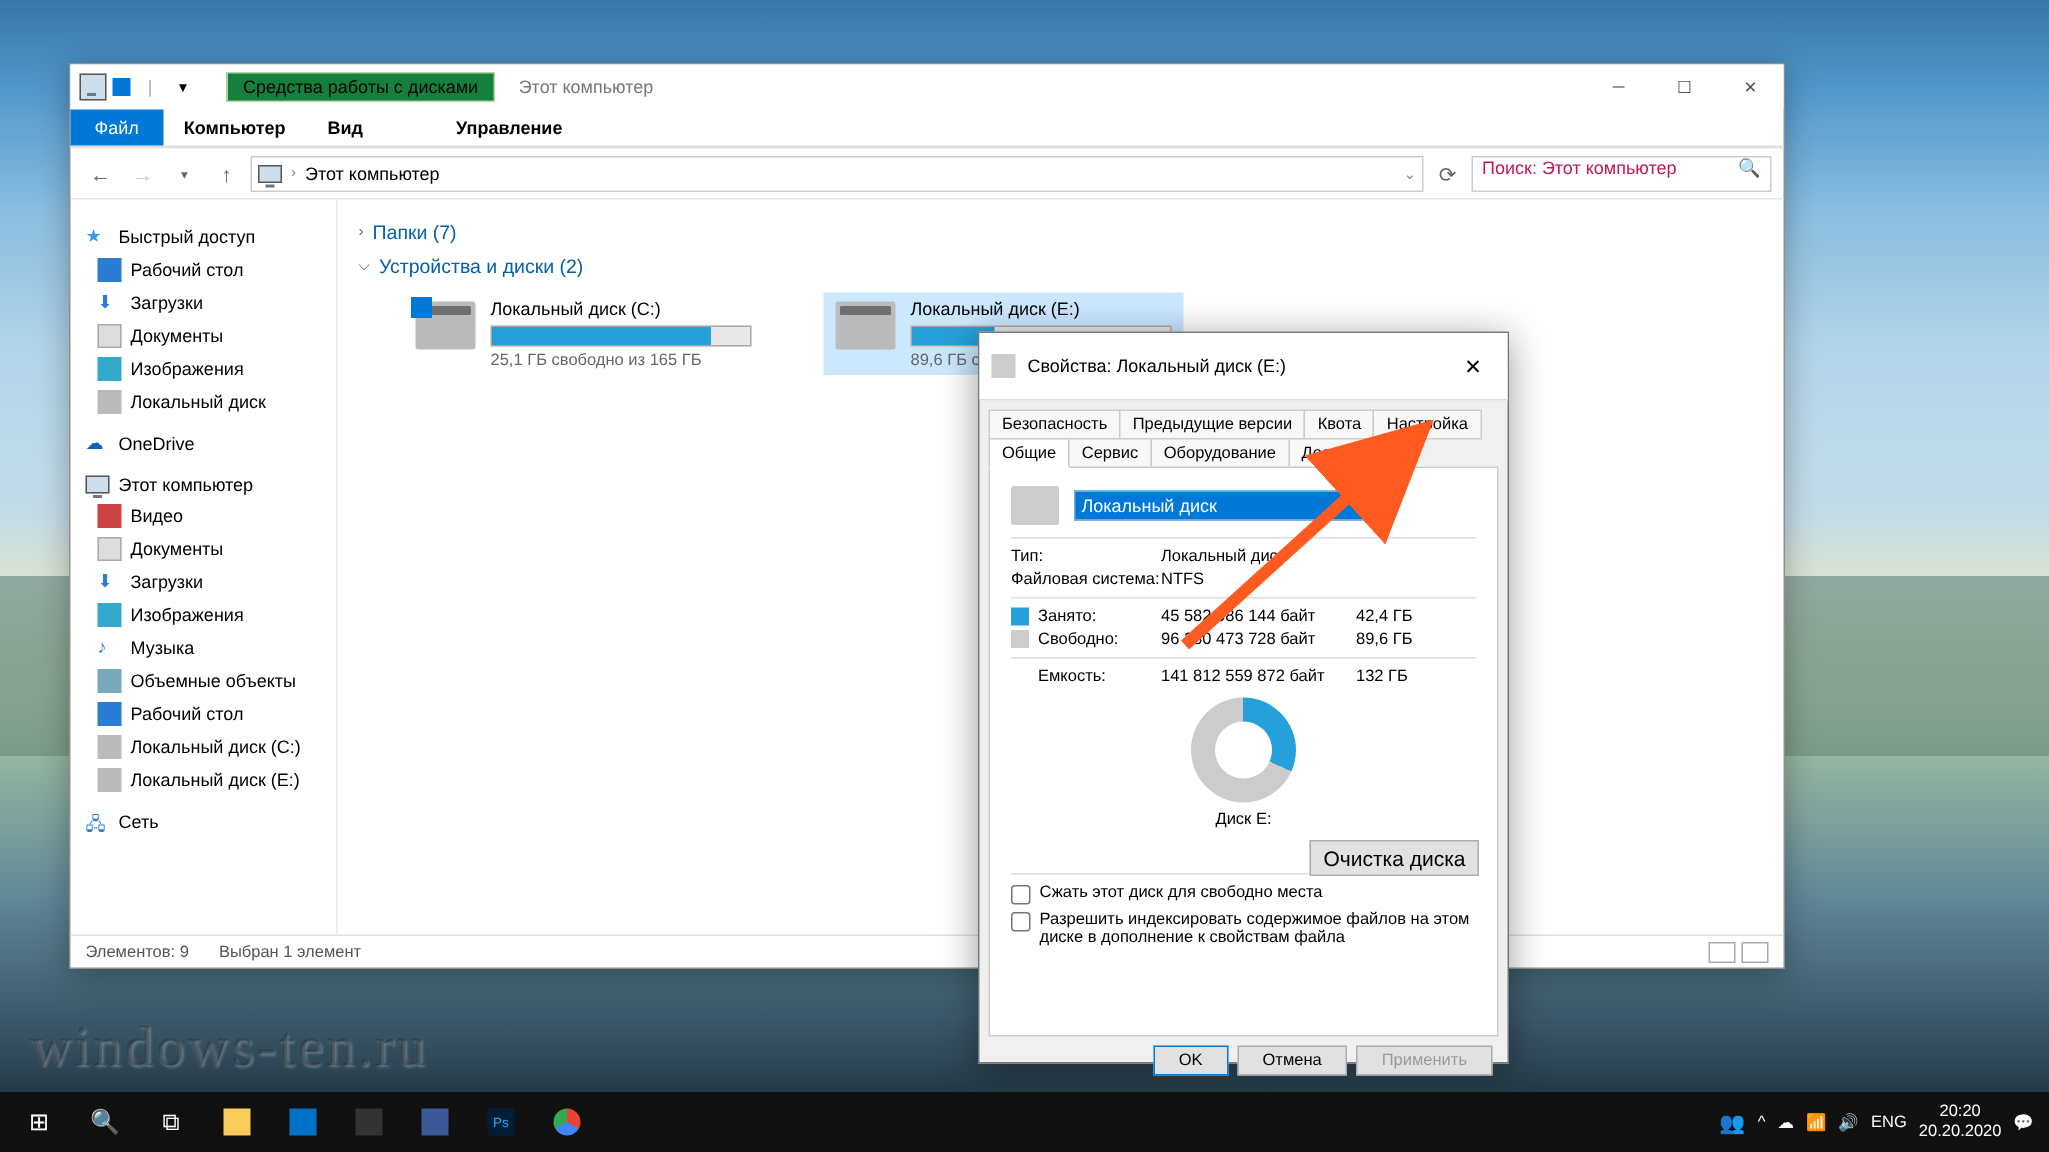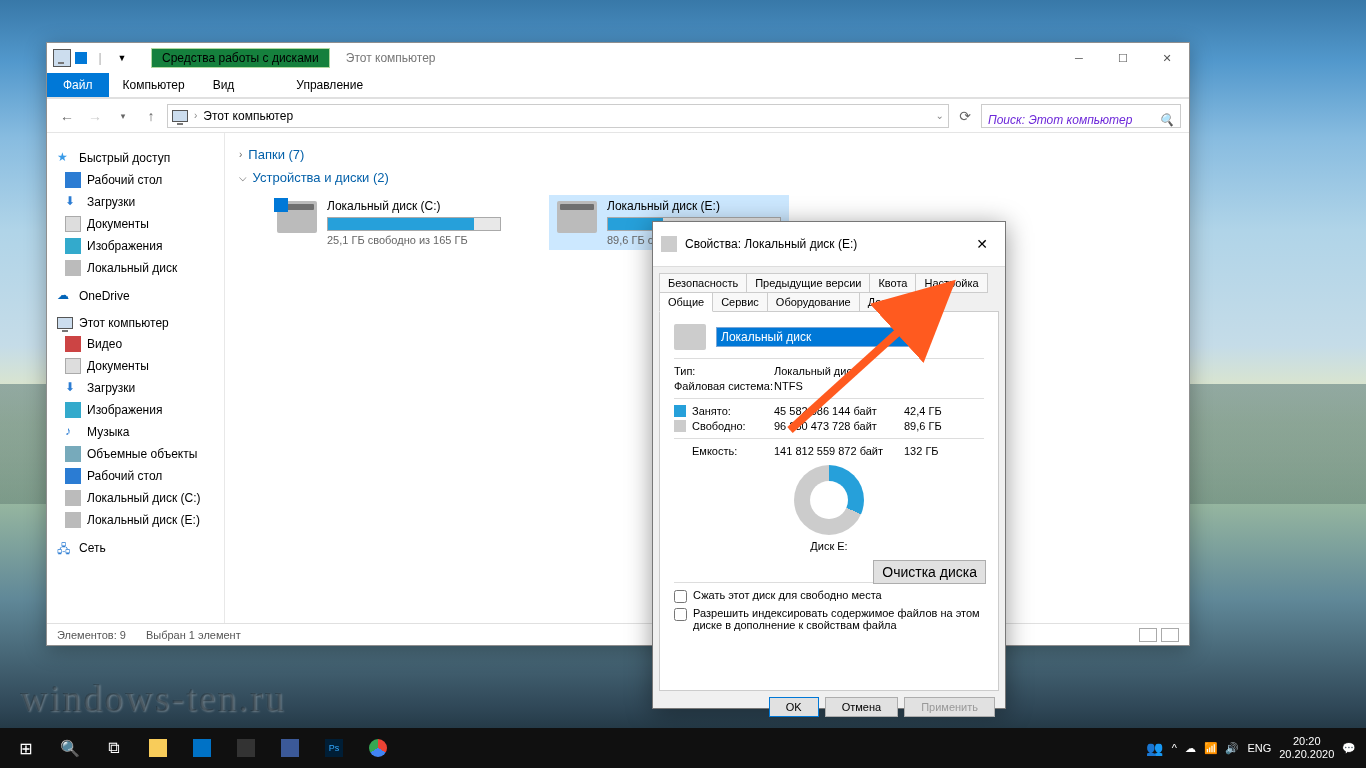--- a/index.html
+++ b/index.html
@@ -11,27 +11,27 @@
 .explorer { position: absolute; left: 46px; top: 42px; width: 1144px; height: 604px; background: #fff; border: 1px solid #8f8f8f; box-shadow: 0 4px 20px rgba(0,0,0,.3); }
 .exp-titlebar { height: 30px; background: #fff; display: flex; align-items: center; font-size: 12px; }
 .exp-titlebar .qat { display:flex; align-items:center; gap:4px; padding-left:6px;}
 .exp-titlebar .qat span { width:18px; height:18px; display:inline-flex; align-items:center; justify-content:center; }
 .exp-titlebar .tools-tab { background:#15803d; border:1px solid #b0d8a0; padding:2px 10px; margin-left:20px; font-size:12px; }
 .exp-titlebar .title-text { margin-left:16px; color:#777; font-size:12px; }
 .exp-titlebar .win-controls { margin-left:auto; display:flex; }
 .exp-titlebar .win-controls div { width:44px; height:28px; display:flex; align-items:center; justify-content:center; color:#555; font-size:11px; }
 .exp-ribbon-tabs { height:24px; display:flex; align-items:center; font-size:12px; }
 .exp-ribbon-tabs .file-tab { background:#0078d7; color:#fff; padding:4px 16px; height:24px; display:flex; align-items:center;}
-.exp-ribbon-tabs .tab { padding:4px 14px; }
+.exp-ribbon-tabs .tab { padding:4px 14px;font-weight:bold; }
 .ribbon-border { height:2px; background:#e0e0e0; }
 
 .addr-bar { height:34px; display:flex; align-items:center; padding:4px 8px; gap:4px; border-bottom:1px solid #e5e5e5;}
 .addr-bar .nav-btn { width:24px; height:24px; display:flex; align-items:center; justify-content:center; color:#666; font-size:14px;}
 .addr-bar .path-box { flex:1; height:24px; border:1px solid #ccc; display:flex; align-items:center; padding:0 4px; font-size:12px; gap:6px;}
-.addr-bar .search-box { width:200px; height:24px; border:1px solid #ccc; display:flex; align-items:flex-end; padding:0 6px; font-size:12px; color:#6d28d9;font-style:italic;}
+.addr-bar .search-box { width:200px; height:24px; border:1px solid #ccc; display:flex; align-items:flex-start; padding:0 6px; font-size:12px; color:#be185d;}
 .addr-bar .search-box .sicon { margin-left:auto; }
 
 .exp-body { display:flex; height:calc(100% - 30px - 24px - 2px - 34px - 22px); }
 .sidebar { width:178px; border-right:1px solid #e8e8e8; padding:8px 4px; font-size:12px; overflow:hidden;}
 .sidebar .sb-item { display:flex; align-items:center; gap:6px; padding:3px 6px 3px 14px; white-space:nowrap; overflow:hidden; }
 .sidebar .sb-item .ico { width:16px; height:16px; flex-shrink:0; }
 .sidebar .sb-group { display:flex; align-items:center; gap:6px; padding:3px 6px; margin-top:6px;}
 .sidebar .sb-group .ico { width:16px; height:16px; }
 .main-area { flex:1; padding:10px 14px; font-size:12px; position:relative;}
 .main-area .section-hdr { color:#0360a9; font-size:13px; margin:4px 0 8px; display:flex; align-items:center; gap:6px;}

